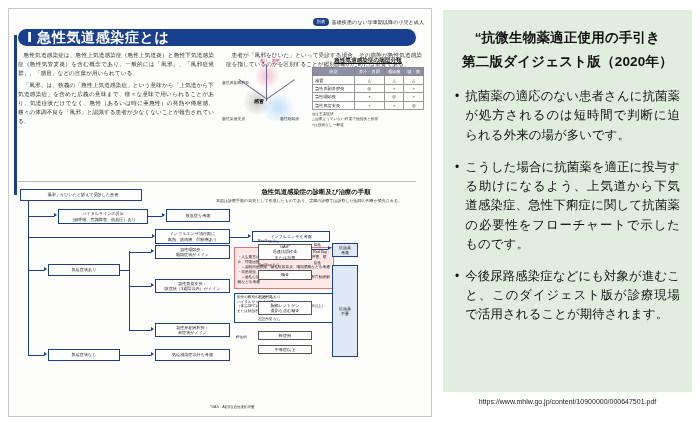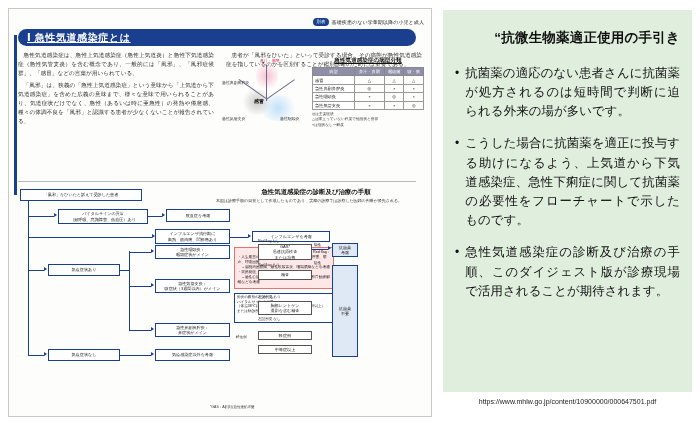--- a/index.html
+++ b/index.html
@@ -27,21 +27,21 @@
     background:#1a3f8f;color:#fff;font-size:4.4px;line-height:1;
     padding:1.6px 3px;border-radius:5px;letter-spacing:.2px;white-space:nowrap;
   }
   .badge-text{font-size:5px;color:#222;white-space:nowrap;letter-spacing:.1px;}
 
   .sec-title{
     position:absolute;left:4px;top:16px;width:398px;height:17px;
     background:#1a3f8f;border-radius:9px;color:#fff;
     display:flex;align-items:center;box-sizing:border-box;padding-left:9px;
   }
-  .sec-title-txt{font-size:10px;font-weight:bold;letter-spacing:.6px;white-space:nowrap;text-decoration:underline;}
+  .sec-title-txt{font-size:14px;font-weight:bold;letter-spacing:.6px;white-space:nowrap;}
 
   .cols{position:absolute;left:4px;top:38px;width:404px;}
   .col{position:absolute;top:0;width:196px;}
   .col.left{left:0;}
   .col.right{left:208px;}
   .para{
     font-size:5.6px;line-height:1.62;color:#2b2b2b;text-indent:5.6px;
     text-align:justify;margin:0 0 3px 0;letter-spacing:.05px;
   }
 
@@ -100,21 +100,21 @@
   .ln.v{width:.8px;}
   .ah{position:absolute;width:0;height:0;border-top:2px solid transparent;border-bottom:2px solid transparent;border-left:3px solid #1a3f8f;}
   .foot{position:absolute;left:196px;top:392px;font-size:3.5px;color:#333;}
 
   
   .panel{
     position:absolute;left:443px;top:10px;width:249px;height:382px;
     background:#dfeedd;box-sizing:border-box;padding:16px 12px 10px 12px;
   }
   .p-title{
-    font-size:13.5px;font-weight:bold;color:#111;text-align:right;
+    font-size:13.5px;font-weight:bold;color:#111;text-align:center;
     line-height:1.75;letter-spacing:.2px;
   }
   .p-list{margin:14px 0 0 0;padding:0;list-style:none;}
   .p-list li{
     display:flex;gap:6px;font-size:12.4px;line-height:1.55;color:#111;
     margin-bottom:13px;letter-spacing:.1px;
   }
   .p-list li .dot{flex:0 0 auto;font-size:12px;line-height:1.55;}
   .p-list li .tx{flex:1 1 auto;text-align:justify;}
   .url{
@@ -313,32 +313,33 @@
 
       </div>
 
       <div class="foot">*GAS：A群β溶血性連鎖球菌</div>
     </div>
   </div>
 
   <div class="panel">
     <div class="p-title">
       <div>“抗微生物薬適正使用の手引き</div>
+      <div>第二版ダイジェスト版（2020年）</div>
     </div>
     <ul class="p-list">
       <li>
         <span class="dot">•</span>
         <span class="tx">抗菌薬の適応のない患者さんに抗菌薬が処方されるのは短時間で判断に迫られる外来の場が多いです。</span>
       </li>
       <li>
         <span class="dot">•</span>
         <span class="tx">こうした場合に抗菌薬を適正に投与する助けになるよう、上気道から下気道感染症、急性下痢症に関して抗菌薬の必要性をフローチャートで示したものです。</span>
       </li>
       <li>
         <span class="dot">•</span>
-        <span class="tx">急性気道感染症の診断及び治療の手順、このダイジェスト版が診療現場で活用されることが期待されます。</span>
+        <span class="tx">今後尿路感染症などにも対象が進むこと、このダイジェスト版が診療現場で活用されることが期待されます。</span>
       </li>
     </ul>
   </div>
 
   <div class="url">https://www.mhlw.go.jp/content/10900000/000647501.pdf</div>
 
 </div>
 
 </body></html>

